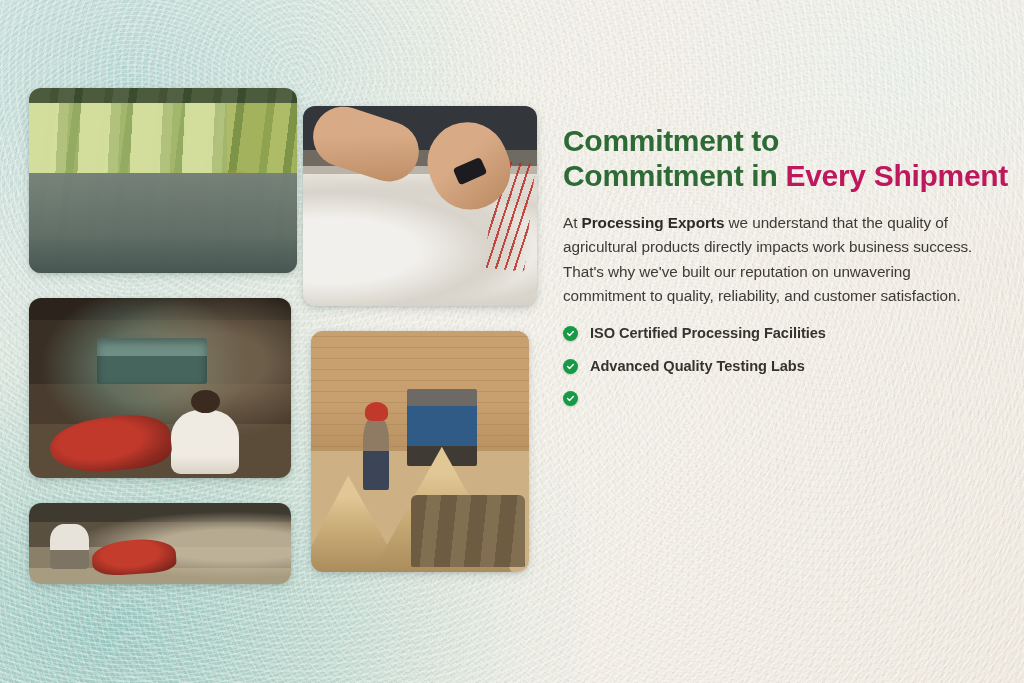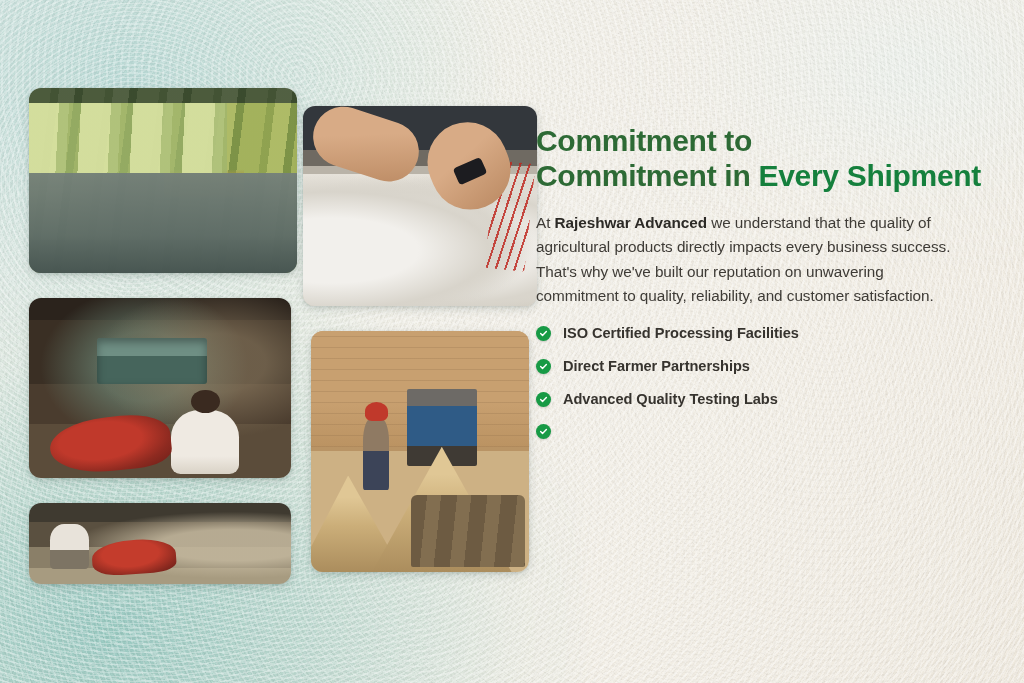--- a/index.html
+++ b/index.html
@@ -316,35 +316,35 @@
     position: absolute;
     left: 6%; top: -22%;
     width: 88%; height: 26%;
     background: #c0392b;
     border-radius: 50% 50% 30% 30%;
   }
 
   
   #content {
     position: absolute;
-    left: 536px;
+    left: 563px;
     top: 124px;
     width: 424px;
   }
 
   #headline {
     font-size: 30px;
     line-height: 1.16;
     font-weight: 700;
     letter-spacing: -0.3px;
     color: #2d6a35;
     margin-bottom: 17px;
     white-space: nowrap;
   }
-  #headline .hl-accent { color: #15803d; }
+  #headline .hl-accent { color: #be185d; }
 
   .body-para {
     font-size: 15.3px;
     line-height: 1.60;
     color: #3e3b36;
     margin-bottom: 17px;
     letter-spacing: -0.05px;
   }
   .body-para strong { font-weight: 700; color: #2c2a26; }
 
@@ -426,43 +426,35 @@
   </div>
 
   <div id="content">
 
     <h1 id="headline">
       <span>Commitment to</span><br>
       <span>Commitment in </span><span class="hl-accent">Every Shipment</span>
     </h1>
 
     <p class="body-para">
-      <span>At </span><strong>Rajeshwar Advanced</strong><span> we understand that the quality of agricultural products directly impacts every business success. That's why we've built our reputation on unwavering commitment to quality, reliability, and customer satisfaction.</span>
+      <span>At </span><strong>Processing Exports</strong><span> we understand that the quality of agricultural products directly impacts work business success. That's why we've built our reputation on unwavering commitment to quality, reliability, and customer satisfaction.</span>
     </p>
 
 
     <ul id="feature-list">
 
       <li class="feature-item">
         <span class="check-icon">
           <svg width="9" height="9" viewBox="0 0 12 12" aria-hidden="true">
             <path d="M2.2 6.1 L4.7 8.6 L9.8 3.2" fill="none" stroke="#ffffff" stroke-width="1.9" stroke-linecap="round" stroke-linejoin="round"></path>
           </svg>
         </span>
         <span class="feature-label">ISO Certified Processing Facilities</span>
       </li>
 
-      <li class="feature-item">
-        <span class="check-icon">
-          <svg width="9" height="9" viewBox="0 0 12 12" aria-hidden="true">
-            <path d="M2.2 6.1 L4.7 8.6 L9.8 3.2" fill="none" stroke="#ffffff" stroke-width="1.9" stroke-linecap="round" stroke-linejoin="round"></path>
-          </svg>
-        </span>
-        <span class="feature-label">Direct Farmer Partnerships</span>
-      </li>
 
       <li class="feature-item">
         <span class="check-icon">
           <svg width="9" height="9" viewBox="0 0 12 12" aria-hidden="true">
             <path d="M2.2 6.1 L4.7 8.6 L9.8 3.2" fill="none" stroke="#ffffff" stroke-width="1.9" stroke-linecap="round" stroke-linejoin="round"></path>
           </svg>
         </span>
         <span class="feature-label">Advanced Quality Testing Labs</span>
       </li>
 

